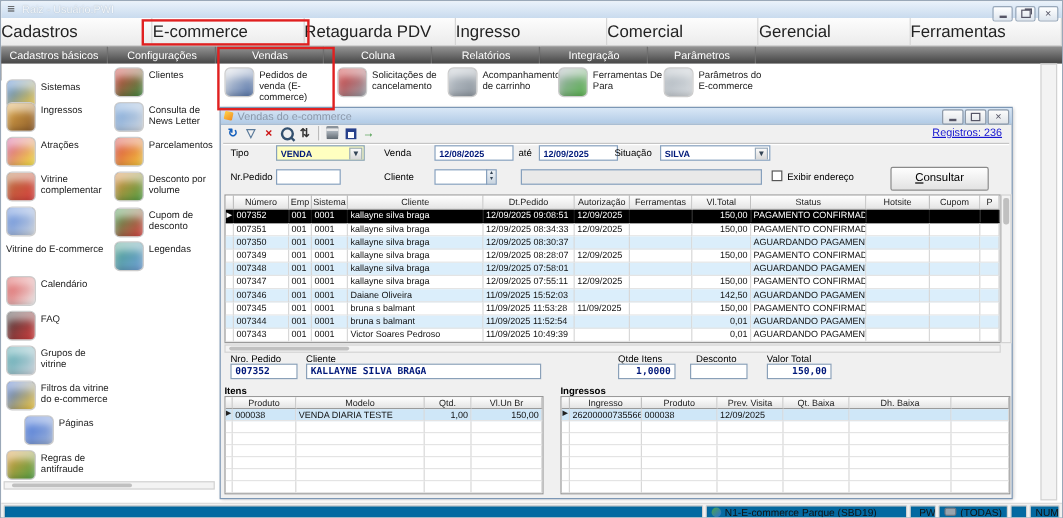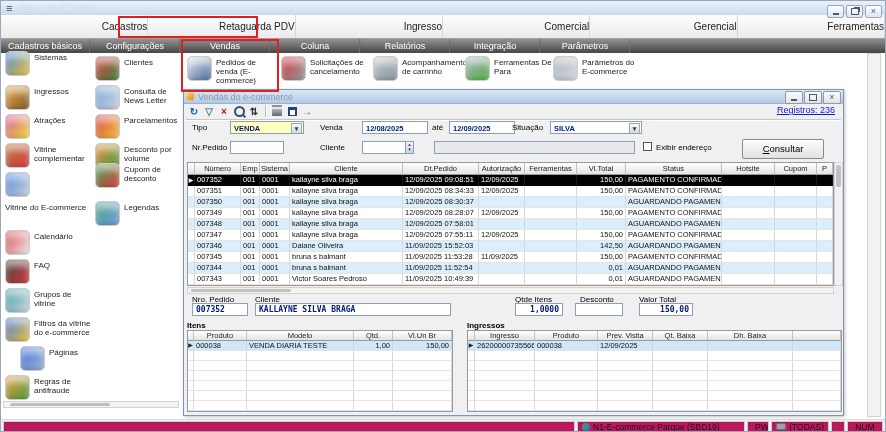--- a/index.html
+++ b/index.html
@@ -12,21 +12,21 @@
   .app-title{font-size:9px;color:#f2f6fa;text-shadow:0 0 1px #9ab;}
   .winbtns{position:absolute;right:3px;top:4px;display:flex;gap:2px;z-index:40;}
   .owbtn{width:15px;height:11px;border:1px solid #98a8ba;border-radius:2px;background:linear-gradient(#ffffff,#dde5ee);
          display:flex;align-items:center;justify-content:center;font-size:8px;color:#445;}
   .g-min{width:6px;height:2px;background:#556;margin-top:5px;}
   .g-res{width:6px;height:5px;border:1px solid #556;box-shadow:2px -2px 0 -1px #556;}
   .g-x{font-size:9px;color:#556;line-height:9px;}
   
   .tabstrip{position:absolute;left:0;top:14px;width:100%;height:24px;display:flex;
             background:linear-gradient(#fdfdfd,#ebebeb);border-bottom:1px solid #a0a0a0;box-sizing:border-box;}
-  .tab{flex:1;text-align:right;font-size:10px;color:#222;line-height:23px;border-right:1px solid #d6d6d6;
+  .tab{flex:1;text-align:left;font-size:14px;color:#222;line-height:23px;border-right:1px solid #d6d6d6;
        overflow:hidden;white-space:nowrap;}
   
   .menubar{position:absolute;left:0;top:38px;width:100%;height:28px;display:flex;
            background:linear-gradient(#8f8f8f,#4a4a4a 45%,#383838);}
   .menu-item{width:88px;text-align:center;color:#fff;font-size:9px;line-height:14px;margin-right:1px;
              background:linear-gradient(#939393,#4d4d4d 45%,#3a3a3a);border-right:1px solid #6e6e6e;
              overflow:hidden;white-space:nowrap;}
   
   .redbox{position:absolute;border:2px solid #e02020;z-index:60;pointer-events:none;}
   
@@ -84,21 +84,21 @@
   .hl{background:#cfe7f8;}
   .sel{background:#000;color:#fff;border-right-color:#1a1a1a;border-bottom-color:#000;}
   
   .sum-box{position:absolute;height:13px;background:#fff;border:1px solid #8aa0b8;box-sizing:border-box;
            font-family:"DejaVu Sans Mono",monospace;font-size:8px;font-weight:bold;color:#00187a;padding:1px 3px;
            overflow:hidden;white-space:nowrap;line-height:10px;}
   .sec-title{position:absolute;font-size:8px;font-weight:bold;color:#000;}
   
   #statusbar{position:absolute;left:0;top:418px;width:100%;height:14px;background:#f0f0f0;border-top:1px solid #dcdcdc;
              display:flex;align-items:stretch;gap:2px;padding:1px 2px;box-sizing:border-box;}
-  .seg{border:1px solid #cfcfcf;border-radius:1px;background:#be185d;box-shadow:inset 1px 1px 1px rgba(0,0,0,.05);
+  .seg{border:1px solid #cfcfcf;border-radius:1px;background:#0369a1;box-shadow:inset 1px 1px 1px rgba(0,0,0,.05);
        display:flex;align-items:center;gap:3px;font-size:8.5px;color:#111;padding:0 4px;box-sizing:border-box;overflow:hidden;white-space:nowrap;}
   .st-ic{width:8px;height:8px;border-radius:50%;}
   .ic-globe{background:linear-gradient(135deg,#4aa44a,#2a6fd9);}
   .ic-user{background:linear-gradient(#f2c83e 40%,#2a6fd9 40%);}
   .ic-vehicle{width:11px;height:5px;border-radius:2px;background:#9aa4ad;border:1px solid #6a7480;}
 </style>
 </head>
 <body>
 
 <div id="root">
@@ -114,20 +114,21 @@
     <span class="owbtn">
         <span class="g-res"></span>
       </span>
     <span class="owbtn">
         <span class="g-x">×</span>
       </span>
   </div>
 
   <div class="tabstrip" id="tabstrip">
       <div class="tab">Cadastros</div>
+      <div class="tab">E-commerce</div>
       <div class="tab">Retaguarda PDV</div>
       <div class="tab">Ingresso</div>
       <div class="tab">Comercial</div>
       <div class="tab">Gerencial</div>
       <div class="tab">Ferramentas</div>
     </div>
   <div class="menubar" id="menubar">
       <div class="menu-item">Cadastros básicos</div>
       <div class="menu-item">Configurações</div>
       <div class="menu-item">Vendas</div>
@@ -488,25 +489,25 @@
       </div>
       <div class="seg" style="width: 22px;">
         <div class="st-ic ic-user"></div>
         <span>PWI</span>
       </div>
       <div class="seg" style="width: 58px;">
         <div class="st-ic ic-vehicle"></div>
         <span>(TODAS)</span>
       </div>
       <div class="seg" style="width: 14px;"></div>
-      <div class="seg" style="width: 36px; justify-content: center;">
+      <div class="seg" style="width: 25px; ">
         <span>NUM</span>
       </div>
     </div>
-<div class="tb-item" style="left: 4px; top: 50px;">
+<div class="tb-item" style="left: 4px; top: 65px;">
       <div class="tb-ico" style="background: linear-gradient(135deg, rgb(64, 128, 216), rgb(242, 200, 62));"></div>
       <div class="tb-lbl">Sistemas</div>
     </div>
     <div class="tb-item" style="left: 4px; top: 84px;">
       <div class="tb-ico" style="background: linear-gradient(135deg, rgb(224, 170, 74), rgb(138, 90, 42));"></div>
       <div class="tb-lbl">Ingressos</div>
     </div>
     <div class="tb-item" style="left: 4px; top: 113px;">
       <div class="tb-ico" style="background: linear-gradient(135deg, rgb(216, 80, 152), rgb(242, 226, 62));"></div>
       <div class="tb-lbl">Atrações</div>
@@ -552,21 +553,21 @@
       <div class="tb-lbl">Parcelamentos</div>
     </div>
     <div class="tb-item" style="left: 94px; top: 84px;">
       <div class="tb-ico" style="background: linear-gradient(135deg, rgb(112, 160, 216), rgb(207, 214, 223));"></div>
       <div class="tb-lbl">Consulta de News Letter</div>
     </div>
     <div class="tb-item" style="left: 94px; top: 142px;">
       <div class="tb-ico" style="background: linear-gradient(135deg, rgb(224, 138, 58), rgb(80, 160, 68));"></div>
       <div class="tb-lbl">Desconto por volume</div>
     </div>
-    <div class="tb-item" style="left: 94px; top: 162px;">
+    <div class="tb-item" style="left: 94px; top: 172px;">
       <div class="tb-ico" style="background: linear-gradient(135deg, rgb(68, 160, 80), rgb(216, 64, 64));"></div>
       <div class="tb-lbl">Cupom de desconto</div>
     </div>
     <div class="tb-item" style="left: 94px; top: 200px;">
       <div class="tb-ico" style="background: linear-gradient(135deg, rgb(74, 160, 138), rgb(112, 160, 216));"></div>
       <div class="tb-lbl">Legendas</div>
     </div>
     <div class="tb-item" style="left: 186px; top: 55px;">
       <div class="tb-ico" style="background: linear-gradient(135deg, rgb(223, 227, 232), rgb(79, 111, 165));"></div>
       <div class="tb-lbl">Pedidos de venda (E-commerce)</div>

